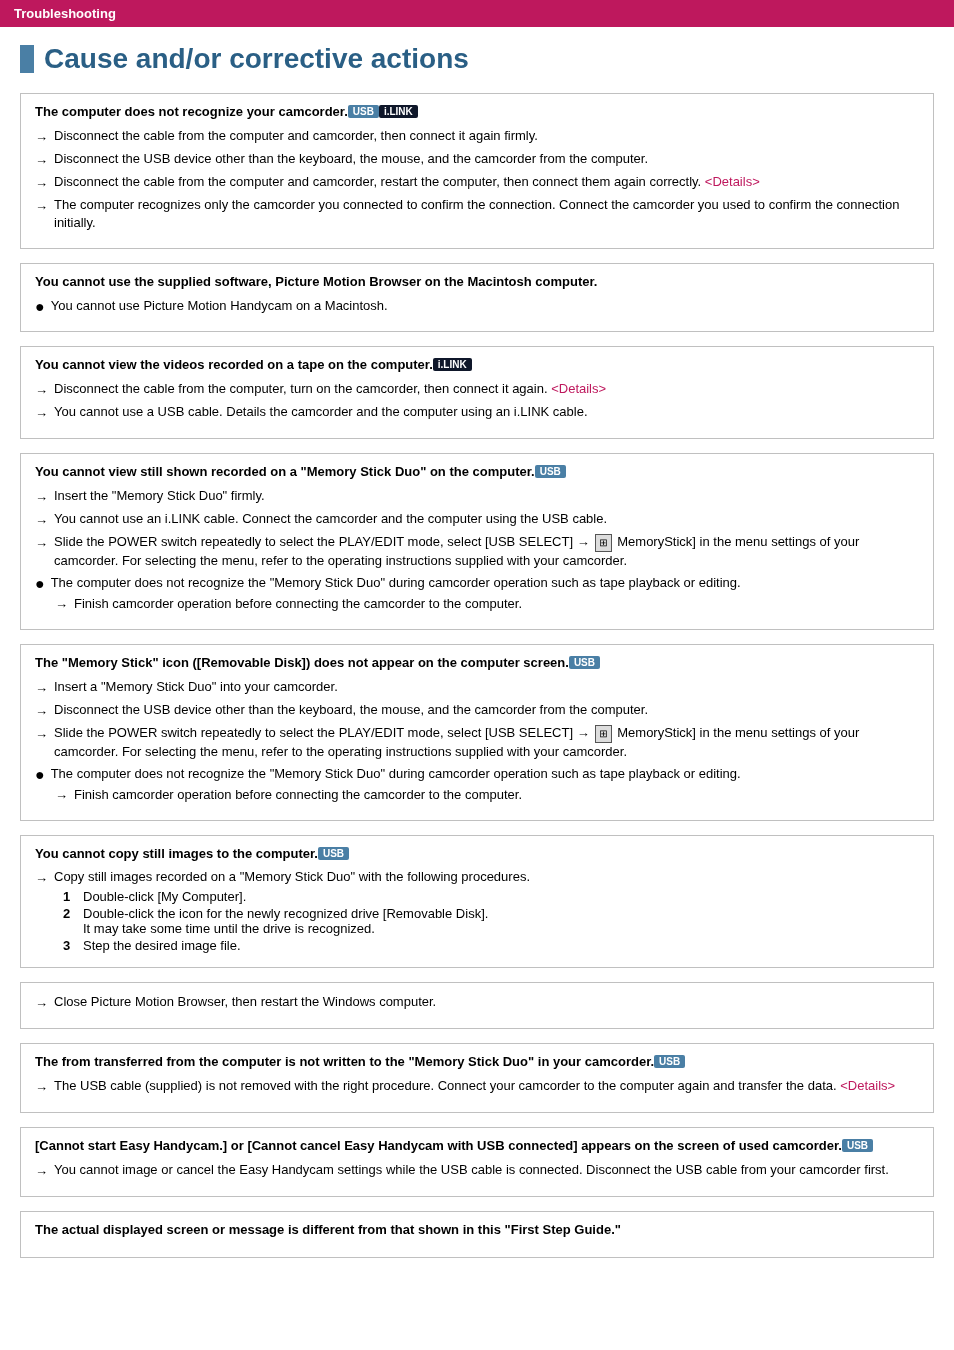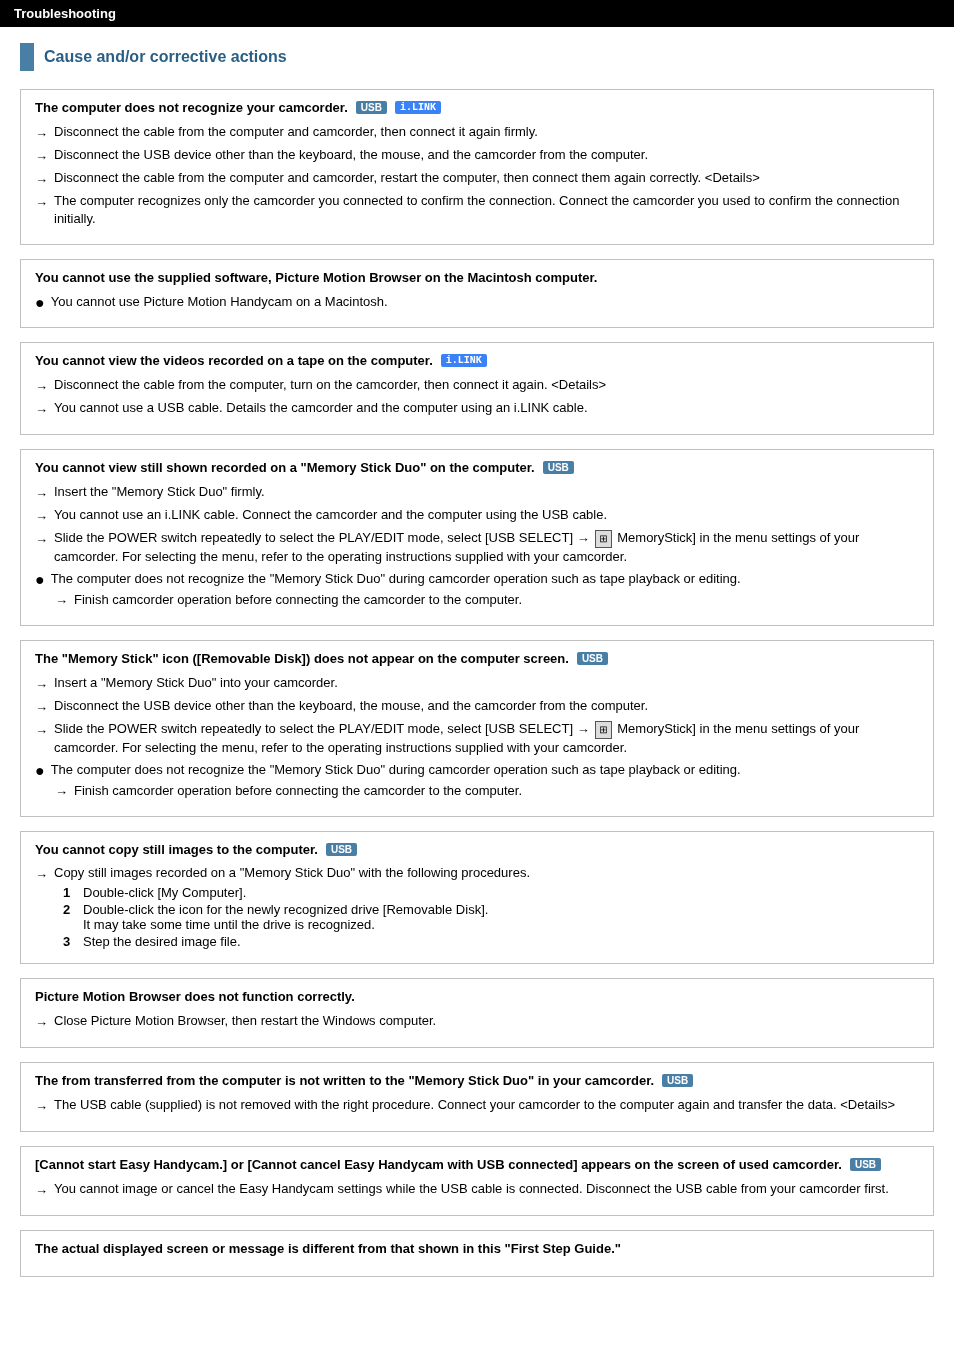--- a/index.html
+++ b/index.html
@@ -4,21 +4,21 @@
   <style>
     * { margin: 0; padding: 0; box-sizing: border-box; }
     body {
       font-family: Arial, Helvetica, sans-serif;
       font-size: 13px;
       background: #fff;
       color: #000;
       width: 954px;
     }
     .top-bar {
-      background: #000000;
+      background: #be185d;
       color: #fff;
       padding: 6px 14px;
       font-size: 13px;
       font-weight: bold;
     }
     .main-content {
       padding: 16px 20px;
     }
     .page-title {
       display: flex;
@@ -26,50 +26,49 @@
       margin-bottom: 18px;
     }
     .title-accent {
       width: 14px;
       height: 28px;
       background: #4a7fa5;
       margin-right: 10px;
       flex-shrink: 0;
     }
     .page-title h1 {
-      font-size: 16px;
+      font-size: 28px;
       font-weight: bold;
       color: #2a5f85;
     }
     .section {
       border: 1px solid #c0c0c0;
       margin-bottom: 14px;
       padding: 10px 14px 12px 14px;
     }
     .section-header {
       font-size: 13px;
       font-weight: bold;
       margin-bottom: 8px;
       display: flex;
       align-items: center;
-      gap: 8px;
+      gap: 0;
     }
     .badge {
       display: inline-block;
       background: #4a7fa5;
       color: #fff;
       font-size: 10px;
       font-weight: bold;
       padding: 1px 5px;
       border-radius: 2px;
       vertical-align: middle;
     }
     .badge-ilink {
-      background: #3b82f6;
-      font-family: Liberation Mono, monospace;
+      background: #0f172a;
     }
     .item-list {
       list-style: none;
       margin: 0;
       padding: 0;
     }
     .item-list li {
       margin-bottom: 3px;
       padding-left: 0;
       line-height: 1.45;
@@ -98,21 +97,21 @@
       display: flex;
       align-items: flex-start;
       margin-left: 20px;
       margin-top: 2px;
     }
     .sub-arrow .arrow {
       margin-right: 6px;
       font-size: 13px;
       flex-shrink: 0;
     }
-    a { color: #000000; text-decoration: none; }
+    a { color: #be185d; text-decoration: none; }
     .numbered-steps {
       margin-left: 28px;
       margin-top: 3px;
     }
     .numbered-steps .step {
       display: flex;
       align-items: flex-start;
       margin-bottom: 2px;
     }
     .step-num {
@@ -296,23 +295,20 @@
         <span>Double-click the icon for the newly recognized drive [Removable Disk].<br>It may take some time until the drive is recognized.</span>
       </div>
       <div class="step">
         <span class="step-num">3</span>
         <span>Step the desired image file.</span>
       </div>
     </div>
   </div>
 
   <div class="section">
-    <div class="section-header">
-      <span>Picture Motion Browser does not function correctly.</span>
-    </div>
     <ul class="item-list">
       <li>
         <div class="arrow-item">
           <span class="arrow">→</span>
           <span>Close Picture Motion Browser, then restart the Windows computer.</span>
         </div>
       </li>
     </ul>
   </div>
 

